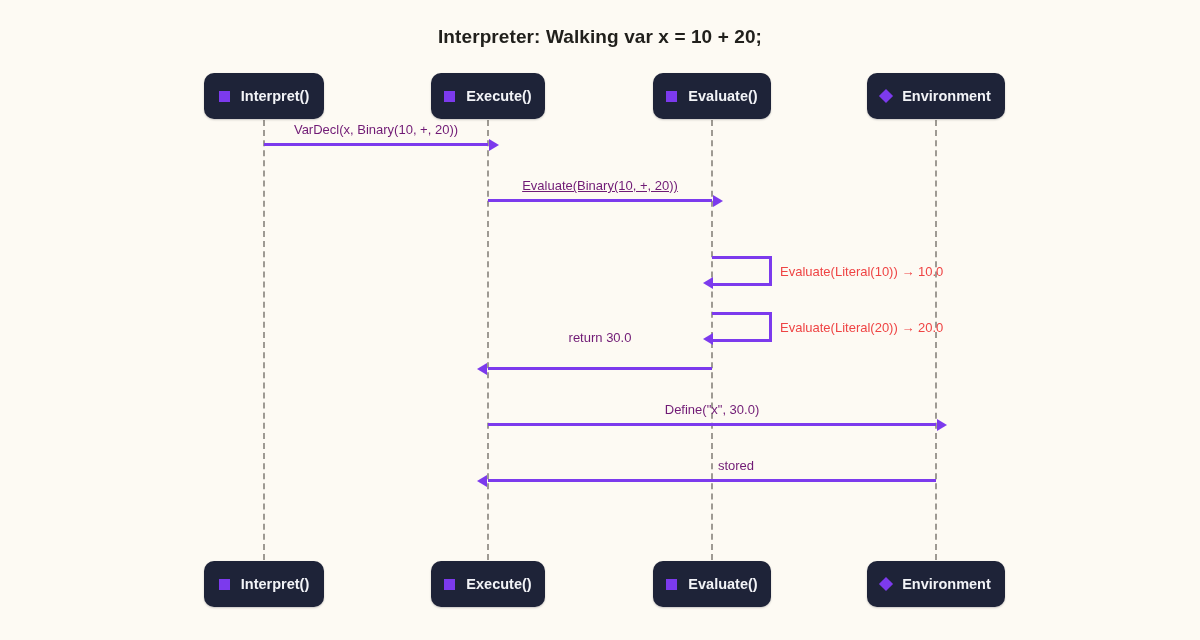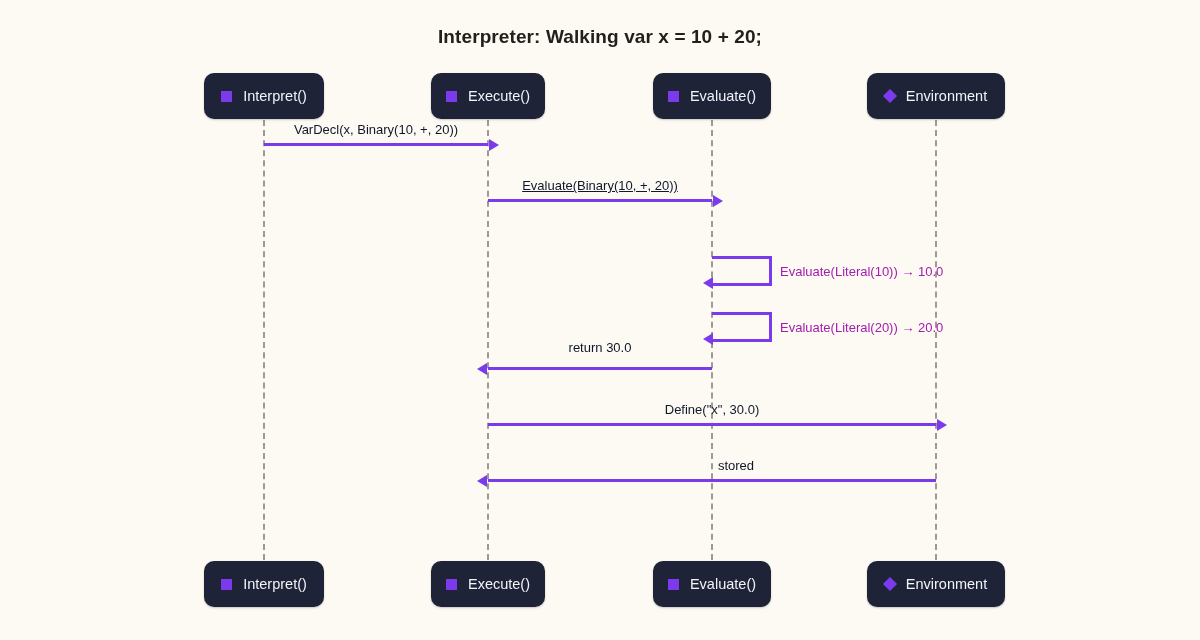--- a/index.html
+++ b/index.html
@@ -48,21 +48,21 @@
     align-items: center;
     justify-content: center;
     gap: 11px;
     box-shadow: 0 1px 2px rgba(20,20,30,0.22);
     padding: 0 18px;
     box-sizing: border-box;
   }
   .participant .p-label {
     color: #f2f3f7;
     font-size: 14.5px;
-    font-weight: normal;
+    font-weight: bold;
     white-space: nowrap;
   }
   .p-icon-square {
     width: 11px;
     height: 11px;
     background: #7c3aed;
     flex: none;
   }
   .p-icon-diamond {
     width: 10px;
@@ -91,21 +91,21 @@
     border-left: 10px solid #7c3aed;
   }
   .msg-head.left {
     left: -1px;
     transform: translate(-100%, -50%);
     border-right: 10px solid #7c3aed;
   }
   .msg-label {
     position: absolute;
     font-size: 13px;
-    color: #0f172a;
+    color: #701a75;
     white-space: nowrap;
     transform: translate(-50%, -100%);
   }
   
   .selfcall {
     position: absolute;
     border: 3px solid #7c3aed;
     border-left: none;
     box-sizing: border-box;
     background: transparent;
@@ -117,21 +117,21 @@
     width: 0;
     height: 0;
     border-top: 6px solid transparent;
     border-bottom: 6px solid transparent;
     border-right: 10px solid #7c3aed;
     transform: translateX(-9px);
   }
   .selfcall-label {
     position: absolute;
     font-size: 13px;
-    color: #a21caf;
+    color: #ef4444;
     white-space: nowrap;
     transform: translateY(-50%);
   }
 </style>
 </head>
 <body>
 
 <div id="canvas">
 
   <div class="diagram-title">Interpreter: Walking var x = 10 + 20;</div>
@@ -173,21 +173,21 @@
         <span class="sc-head"></span>
       </div>
       <div class="selfcall-label" style="left: 780px; top: 271px;">Evaluate(Literal(10)) → 10.0</div>
       <div class="selfcall" style="left: 712px; top: 312px; width: 60px; height: 30px;">
         <span class="sc-head"></span>
       </div>
       <div class="selfcall-label" style="left: 780px; top: 327px;">Evaluate(Literal(20)) → 20.0</div>
       <div class="msg" style="left: 488px; width: 224px; top: 367px;">
         <span class="msg-head left"></span>
       </div>
-      <div class="msg-label" style="left: 600px; top: 355px;">return 30.0</div>
+      <div class="msg-label" style="left: 600px; top: 345px;">return 30.0</div>
       <div class="msg" style="left: 488px; width: 448px; top: 423px;">
         <span class="msg-head right"></span>
       </div>
       <div class="msg-label" style="left: 712px; top: 417px;">Define("x", 30.0)</div>
       <div class="msg" style="left: 488px; width: 448px; top: 479px;">
         <span class="msg-head left"></span>
       </div>
       <div class="msg-label" style="left: 736px; top: 473px;">stored</div>
     </div>
   <div id="footer-boxes">

